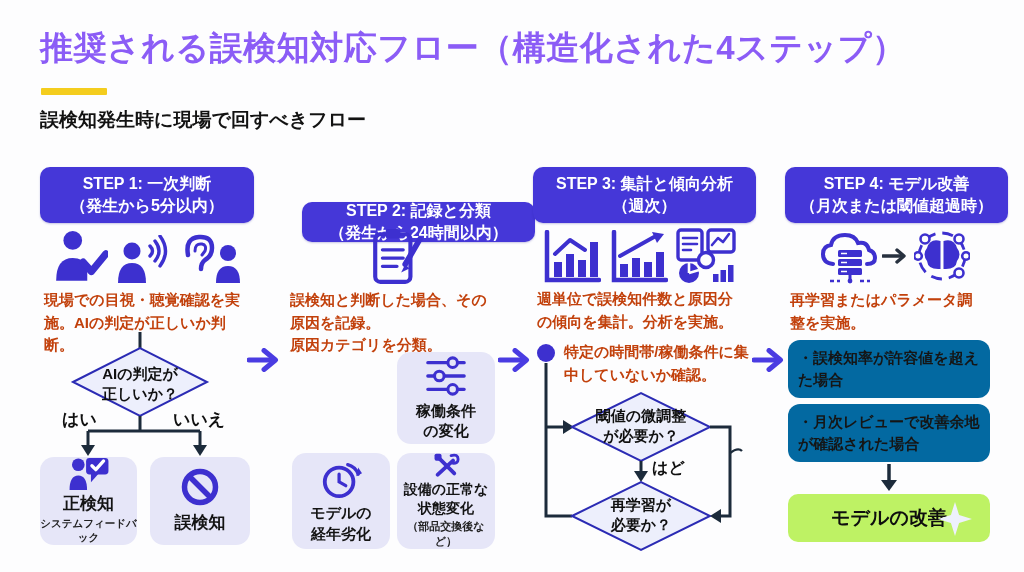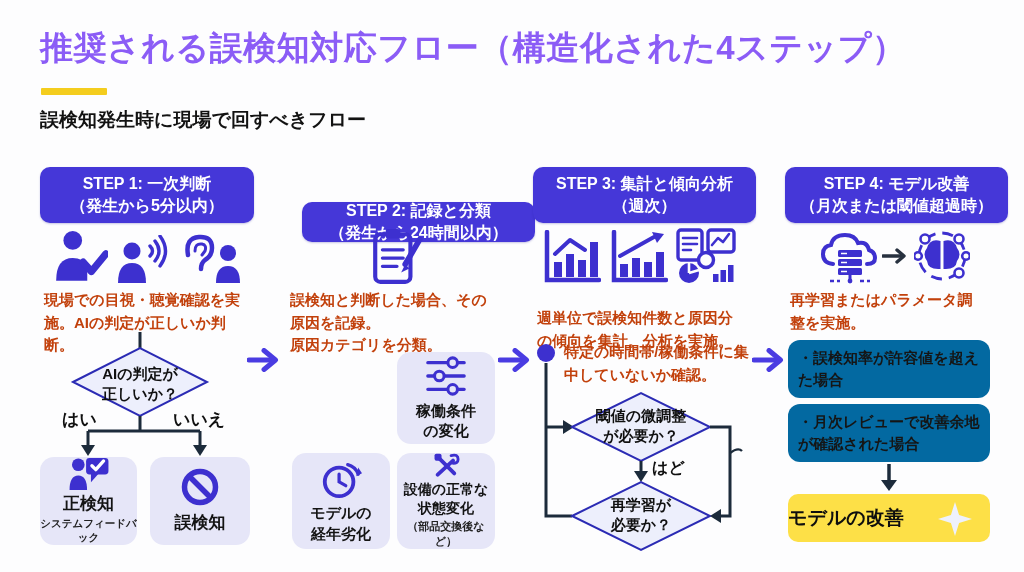--- a/index.html
+++ b/index.html
@@ -36,22 +36,22 @@
   }
   .lav-box .lbl{font-size:15px;font-weight:700;color:#141414;line-height:1.35;}
   .lav-box .sub{font-size:10.5px;font-weight:700;color:#222;margin-top:1px;}
   .cond-box{
     background:#0369a1;border-radius:12px;
     display:flex;align-items:center;
     font-size:15px;font-weight:700;color:#151515;line-height:1.45;
     padding:6px 10px;box-sizing:border-box;
   }
   .final-box{
-    background:#fde047;border-radius:10px;
-    display:flex;align-items:center;justify-content:flex-start;
+    background:#bef264;border-radius:10px;
+    display:flex;align-items:center;justify-content:center;
     font-size:19px;font-weight:800;color:#0e0e0e;overflow:hidden;
   }
   .sparkle{
     position:absolute;right:18px;top:8px;width:34px;height:34px;background:#eef1fc;
     clip-path:polygon(50% 0,62% 38%,100% 50%,62% 62%,50% 100%,38% 62%,0 50%,38% 38%);
   }
   .diamond-text{
     font-size:15px;font-weight:700;color:#101010;line-height:1.35;
     text-align:center;
   }
@@ -155,21 +155,21 @@
     <circle cx="11" cy="11" r="4.5" fill="#fdfdfe" stroke="#3d30cf" stroke-width="2.6"></circle>
     <circle cx="45" cy="11" r="4.5" fill="#fdfdfe" stroke="#3d30cf" stroke-width="2.6"></circle>
     <circle cx="52" cy="28" r="3.8" fill="#fdfdfe" stroke="#3d30cf" stroke-width="2.6"></circle>
     <circle cx="45" cy="45" r="4.5" fill="#fdfdfe" stroke="#3d30cf" stroke-width="2.6"></circle>
     <circle cx="4" cy="28" r="3.8" fill="#fdfdfe" stroke="#3d30cf" stroke-width="2.6"></circle>
   </svg>
 
   <div class="abs desc pre" style="left:44px;top:289px;width:205px;">現場での目視・聴覚確認を実施。AIの判定が正しいか判断。</div>
   <div class="abs desc pre" style="left:290px;top:289px;width:200px;">誤検知と判断した場合、その原因を記録。
 原因カテゴリを分類。</div>
-  <div class="abs desc pre" style="left:537px;top:307px;width:205px;">週単位で誤検知件数と原因分の傾向を集計。分析を実施。</div>
+  <div class="abs desc pre" style="left:537px;top:288px;width:205px;">週単位で誤検知件数と原因分の傾向を集計。分析を実施。</div>
   <div class="abs desc pre" style="left:790px;top:289px;width:195px;">再学習またはパラメータ調整を実施。</div>
 
   <svg class="abs" style="left:40px;top:332px;" width="215" height="128" viewBox="0 0 215 128">
     <path d="M100 0 V16" stroke="#1c2b3b" stroke-width="3"></path>
     <polygon points="33,50 100,16 167,50 100,84" fill="#edeffc" stroke="#2b2bb4" stroke-width="2"></polygon>
     <path d="M100 84 V99 M48 99 H160 M48 99 V115 M160 99 V115" stroke="#1c2b3b" stroke-width="3" fill="none"></path>
     <polygon points="41,113 48,124 55,113" fill="#1c2b3b"></polygon>
     <polygon points="153,113 160,124 167,113" fill="#1c2b3b"></polygon>
   </svg>
   <div class="abs diamond-text pre" style="left:73px;top:364px;width:134px;">AIの判定が

